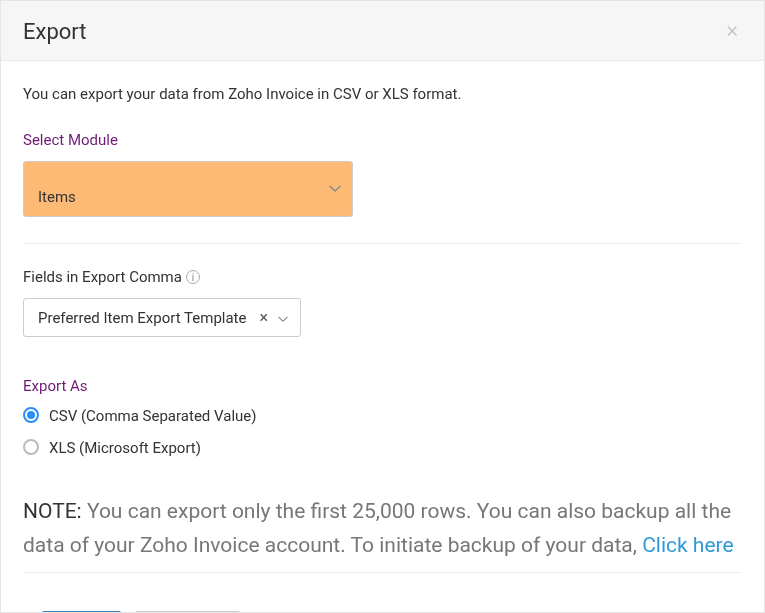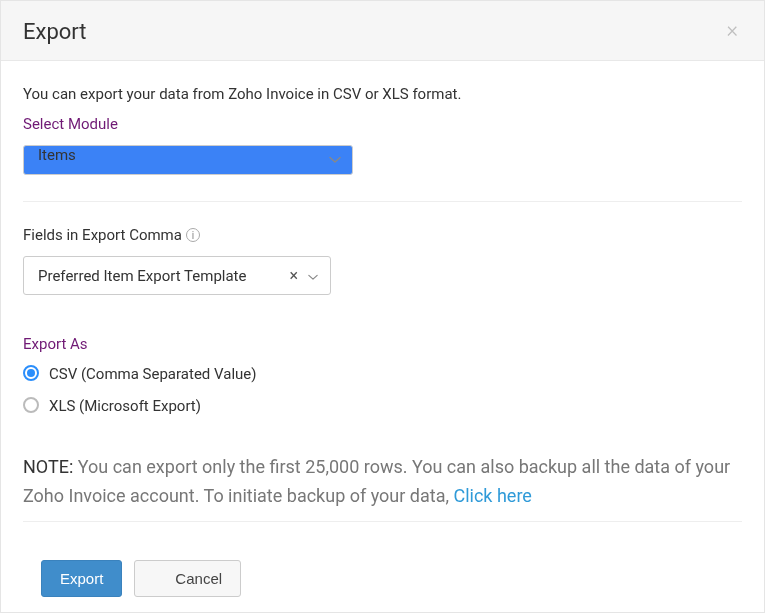--- a/index.html
+++ b/index.html
@@ -33,64 +33,64 @@
       line-height: 1;
       padding: 0 4px;
       font-weight: 300;
     }
     .modal-body {
       padding: 24px 22px 20px 22px;
     }
     .intro {
       font-size: 15px;
       color: #333;
-      margin-bottom: 12px;
+      margin-bottom: 28px;
     }
     .field-label {
       font-size: 15px;
       margin-bottom: 12px;
       color: #333;
       display: flex;
       align-items: center;
       gap: 4px;
     }
     .field-label.red {
       color: #701a75;
     }
     .select-wrap {
       position: relative;
       width: 330px;
       margin-bottom: 26px;
     }
     .select-box {
       border: 1px solid #ccc;
       border-radius: 3px;
-      padding: 0 34px 10px 14px;
-      font-size: 15px;
-      background: #3b82f6;
+      padding: 26px 34px 10px 14px;
+      font-size: 15px;
+      background: #fdba74;
       cursor: pointer;
       display: flex;
       align-items: center;
       justify-content: space-between;
     }
     .chevron {
       position: absolute;
       right: 12px;
       top: 50%;
       transform: translateY(-50%);
     }
     .chevron svg { display: block; }
     .hr {
       border: none;
       border-top: 1px solid #eee;
       margin: 0 0 24px 0;
     }
     .template-select-wrap {
       position: relative;
-      width: 308px;
+      width: 278px;
       margin-bottom: 40px;
     }
     .template-box {
       border: 1px solid #ccc;
       border-radius: 3px;
       padding: 9px 12px 9px 14px;
       font-size: 15px;
       background: #fff;
       cursor: pointer;
       display: flex;
@@ -141,21 +141,21 @@
       border-color: #2b8efb;
     }
     .radio.checked::after {
       content: "";
       width: 8px;
       height: 8px;
       background: #2b8efb;
       border-radius: 50%;
     }
     .note {
-      font-size: 18px;
+      font-size: 21px;
       color: #777;
       line-height: 1.6;
       margin-bottom: 0;
     }
     .note-label {
       color: #333;
       font-weight: 400;
     }
     .link {
       color: #2f9ad8;

